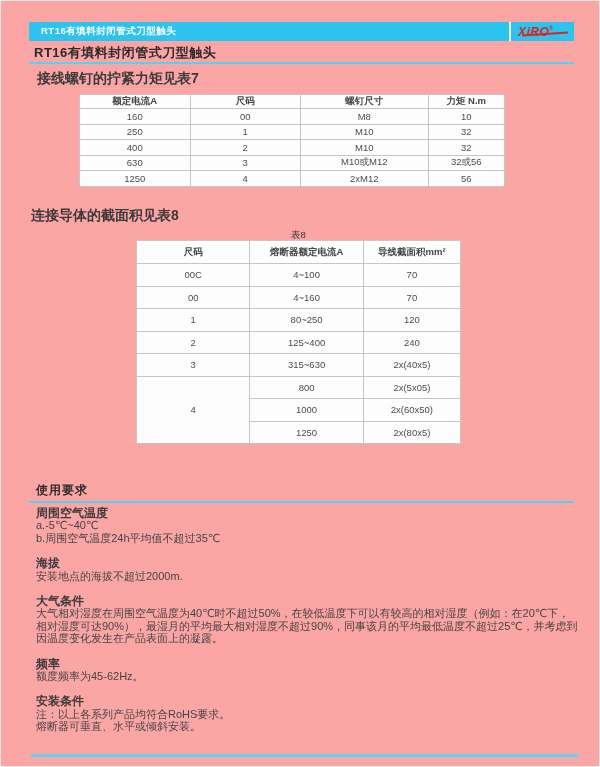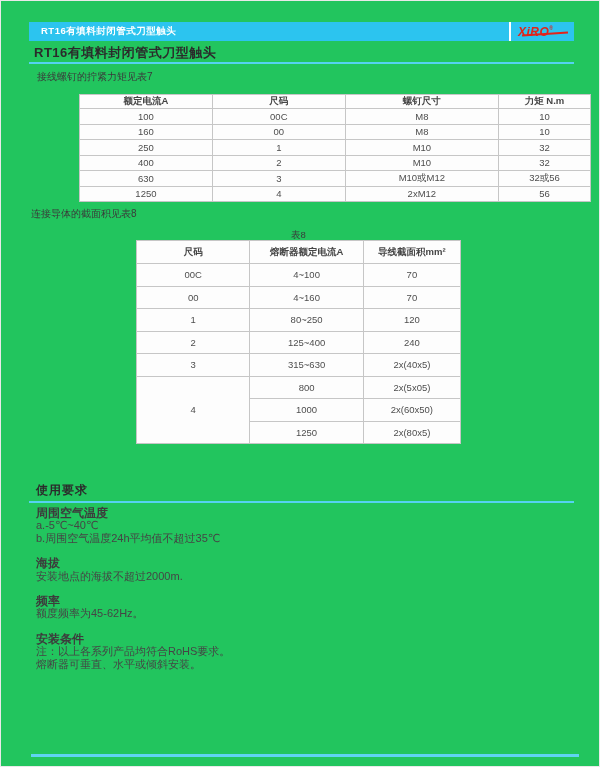--- a/index.html
+++ b/index.html
@@ -1,20 +1,20 @@
 <!DOCTYPE html>
 <html><head>
 <meta charset="utf-8">
 <style>
   * { margin: 0; padding: 0; box-sizing: border-box; }
   html, body { background: #f4f4f4; }
   body { font-family: "Liberation Sans", "DejaVu Sans", sans-serif; }
   .page {
     position: relative; width: 600px; height: 767px;
-    background: #22c55e; margin: 0 auto; overflow: hidden;
+    background: #fca5a5; margin: 0 auto; overflow: hidden;
     border: 1px solid #e9e9e9;
   }
 
   
   .topbar {
     position: absolute; left: 28px; top: 21px; width: 545px; height: 19px;
     background: #2cc4ef; display: flex; align-items: center;
   }
   .topbar-title {
     color: #ffffff; font-size: 9.5px; font-weight: bold;
@@ -37,35 +37,35 @@
 
   
   .page-title {
     position: absolute; left: 33px; top: 43px;
     font-size: 13px; font-weight: bold; color: #2b2b2b; letter-spacing: 0.5px;
   }
   .rule { position: absolute; background: #55d2f2; height: 2px; }
   .rule-title { left: 28px; top: 61px; width: 545px; }
 
   
-  .tbl-intro { position: absolute; font-size: 10px; font-weight: 400; color: #3a3a3a; }
+  .tbl-intro { position: absolute; font-size: 14px; font-weight: 700; color: #3a3a3a; }
   .intro7 { left: 36px; top: 69px; }
   .intro8 { left: 30px; top: 206px; }
   .tbl-caption { position: absolute; font-size: 9.5px; color: #3a3a3a; text-align: center; }
   .caption7 { left: 78px; top: 81px; width: 454px; margin-top: 28px; }
   .caption8 { left: 135px; top: 228px; width: 325px; }
 
   
   table.tbl { position: absolute; border-collapse: collapse; table-layout: fixed; background: #fdfdfd; }
   table.tbl th, table.tbl td {
     border: 1px solid #c6c6c6; text-align: center; vertical-align: middle;
     color: #4d4d4d; font-size: 9.5px; font-weight: normal;
   }
   table.tbl th { font-weight: 600; color: #454545; }
-  .t7 { left: 78px; top: 93px; width: 512px; padding-left: 11px; }
+  .t7 { left: 78px; top: 93px; width: 426px; padding-left: 11px; }
   .t7 th { height: 14px; }
   .t7 td { height: 15.5px; }
   .t8 { left: 135px; top: 239px; width: 325px; }
   .t8 th { height: 23px; }
   .t8 td { height: 22.5px; }
 
   
   .usage-heading {
     position: absolute; left: 35px; top: 481px;
     font-size: 12px; font-weight: bold; color: #2b2b2b; letter-spacing: 1px; text-align: center;
@@ -108,26 +108,20 @@
     <thead>
         <tr>
           <th>额定电流A</th>
           <th>尺码</th>
           <th>螺钉尺寸</th>
           <th>力矩  N.m</th>
         </tr>
       </thead>
     <tbody>
         <tr>
-          <td>100</td>
-          <td>00C</td>
-          <td>M8</td>
-          <td>10</td>
-        </tr>
-        <tr>
           <td>160</td>
           <td>00</td>
           <td>M8</td>
           <td>10</td>
         </tr>
         <tr>
           <td>250</td>
           <td>1</td>
           <td>M10</td>
           <td>32</td>
@@ -216,20 +210,24 @@
       <div class="usec">
         <div class="utitle">周围空气温度</div>
         <div class="uline">a.-5℃~40℃</div>
         <div class="uline">b.周围空气温度24h平均值不超过35℃</div>
       </div>
       <div class="usec">
         <div class="utitle">海拔</div>
         <div class="uline">安装地点的海拔不超过2000m.</div>
       </div>
       <div class="usec">
+        <div class="utitle">大气条件</div>
+        <div class="uline">大气相对湿度在周围空气温度为40℃时不超过50%，在较低温度下可以有较高的相对湿度（例如：在20℃下，相对湿度可达90%），最湿月的平均最大相对湿度不超过90%，同事该月的平均最低温度不超过25℃，并考虑到因温度变化发生在产品表面上的凝露。</div>
+      </div>
+      <div class="usec">
         <div class="utitle">频率</div>
         <div class="uline">额度频率为45-62Hz。</div>
       </div>
       <div class="usec">
         <div class="utitle">安装条件</div>
         <div class="uline">注：以上各系列产品均符合RoHS要求。</div>
         <div class="uline">熔断器可垂直、水平或倾斜安装。</div>
       </div>
     </div>
 

